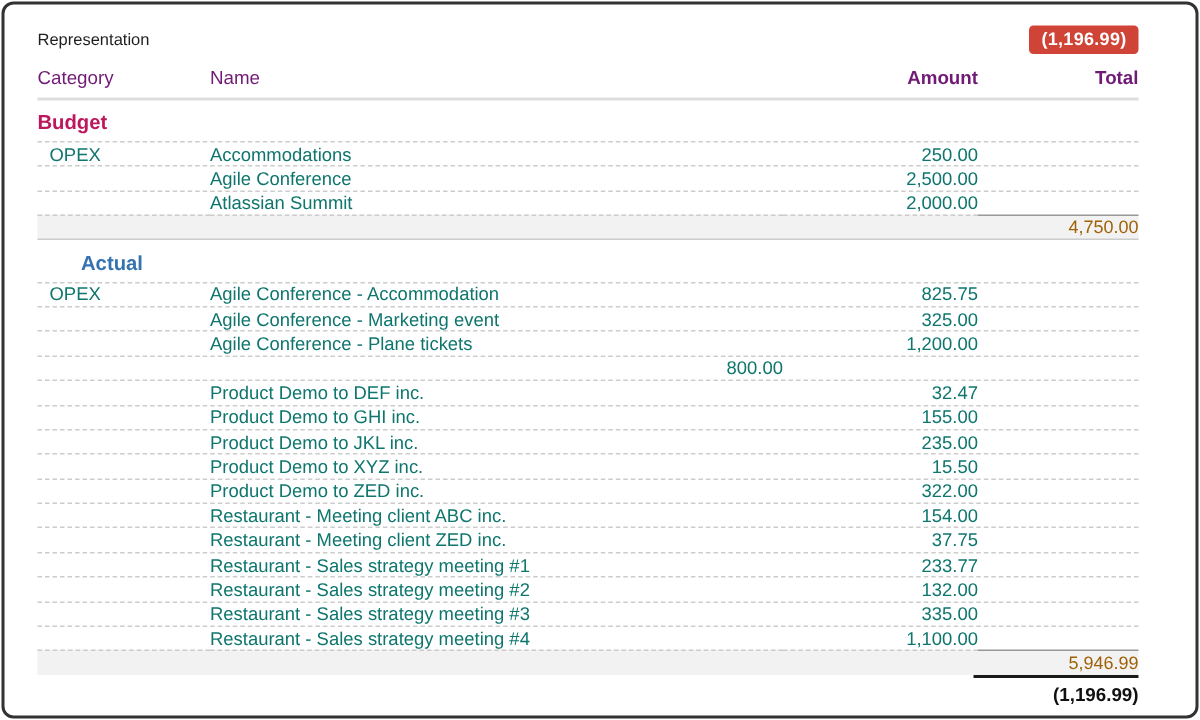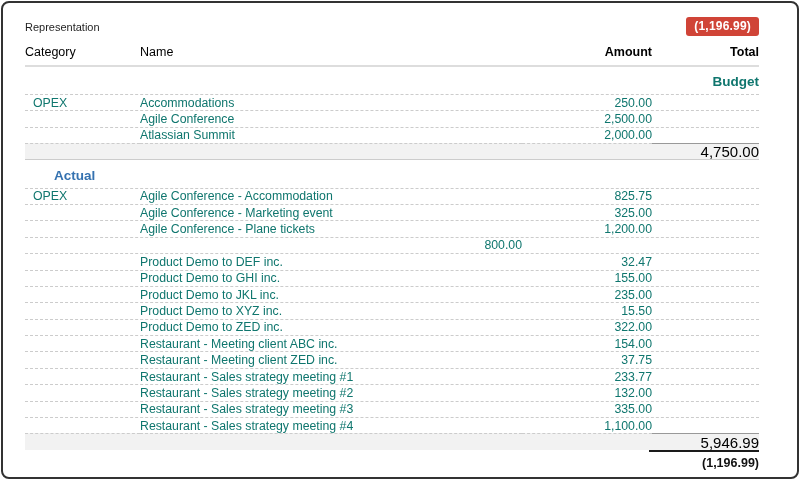--- a/index.html
+++ b/index.html
@@ -20,40 +20,40 @@
   }
   .title{font-size:11px;color:#1f1f1f;line-height:18px;}
   .badge{
     font-size:12px;font-weight:bold;line-height:13px;
     padding:3px 8px;border-radius:3px;margin-top:-1px;
     letter-spacing:0.2px;
   }
   .grid{display:grid;grid-template-columns:115px 1fr 130px 107px;}
   .col-headers{
     padding-bottom:5px;border-bottom:2px solid #ddd;
-    color:#000000;font-size:12.5px;line-height:15px;
+    color:#701a75;font-size:12.5px;line-height:15px;
   }
   .h-amount,.h-total{text-align:right;font-weight:bold;}
   .section-label{
     font-weight:bold;font-size:13.5px;line-height:16px;
     padding:7px 0 4px 0;
   }
   .row{
     height:16.4px;box-sizing:border-box;align-items:center;
     font-size:12.3px;color:#0f766e;border-top:1px dashed #ccc;
   }
   .row>div,.subtotal>div{
     height:100%;box-sizing:border-box;display:flex;align-items:center;
     white-space:nowrap;overflow:hidden;
   }
   .cat{padding-left:8px;}
   .amount,.total{justify-content:flex-end;text-align:right;}
   .subtotal{
     height:16.4px;box-sizing:border-box;align-items:center;
-    background:#f2f2f2;font-size:15px;color:#000000;
+    background:#f2f2f2;font-size:12px;color:#a16207;
   }
   .subtotal .cat,.subtotal .name,.subtotal .amount{border-top:1px dashed #ccc;}
   .subtotal .total{border-top:1px solid #999;}
   .subtotal.with-bottom{border-bottom:1px solid #ccc;margin-bottom:1px;}
   .grand-rule{width:110px;margin-left:auto;border-top:2px solid #1a1a1a;}
   .grand-value{
     text-align:right;font-weight:bold;font-size:12.5px;color:#111;
     padding-top:4px;line-height:14px;
   }
 </style>
@@ -68,21 +68,21 @@
   </div>
 
   <div class="grid col-headers">
     <div class="h-cat">Category</div>
     <div class="h-name">Name</div>
     <div class="h-amount">Amount</div>
     <div class="h-total">Total</div>
   </div>
 
   <div>
-      <div class="section-label" style="color: #0f766e; text-align: right;">Budget</div>
+      <div class="section-label" style="color: #be185d;">Budget</div>
       <div class="grid row">
         <div class="cat">OPEX</div>
         <div class="name">Accommodations</div>
         <div class="amount">250.00</div>
         <div class="total"></div>
       </div>
       <div class="grid row">
         <div class="cat"></div>
         <div class="name">Agile Conference</div>
         <div class="amount">2,500.00</div>

